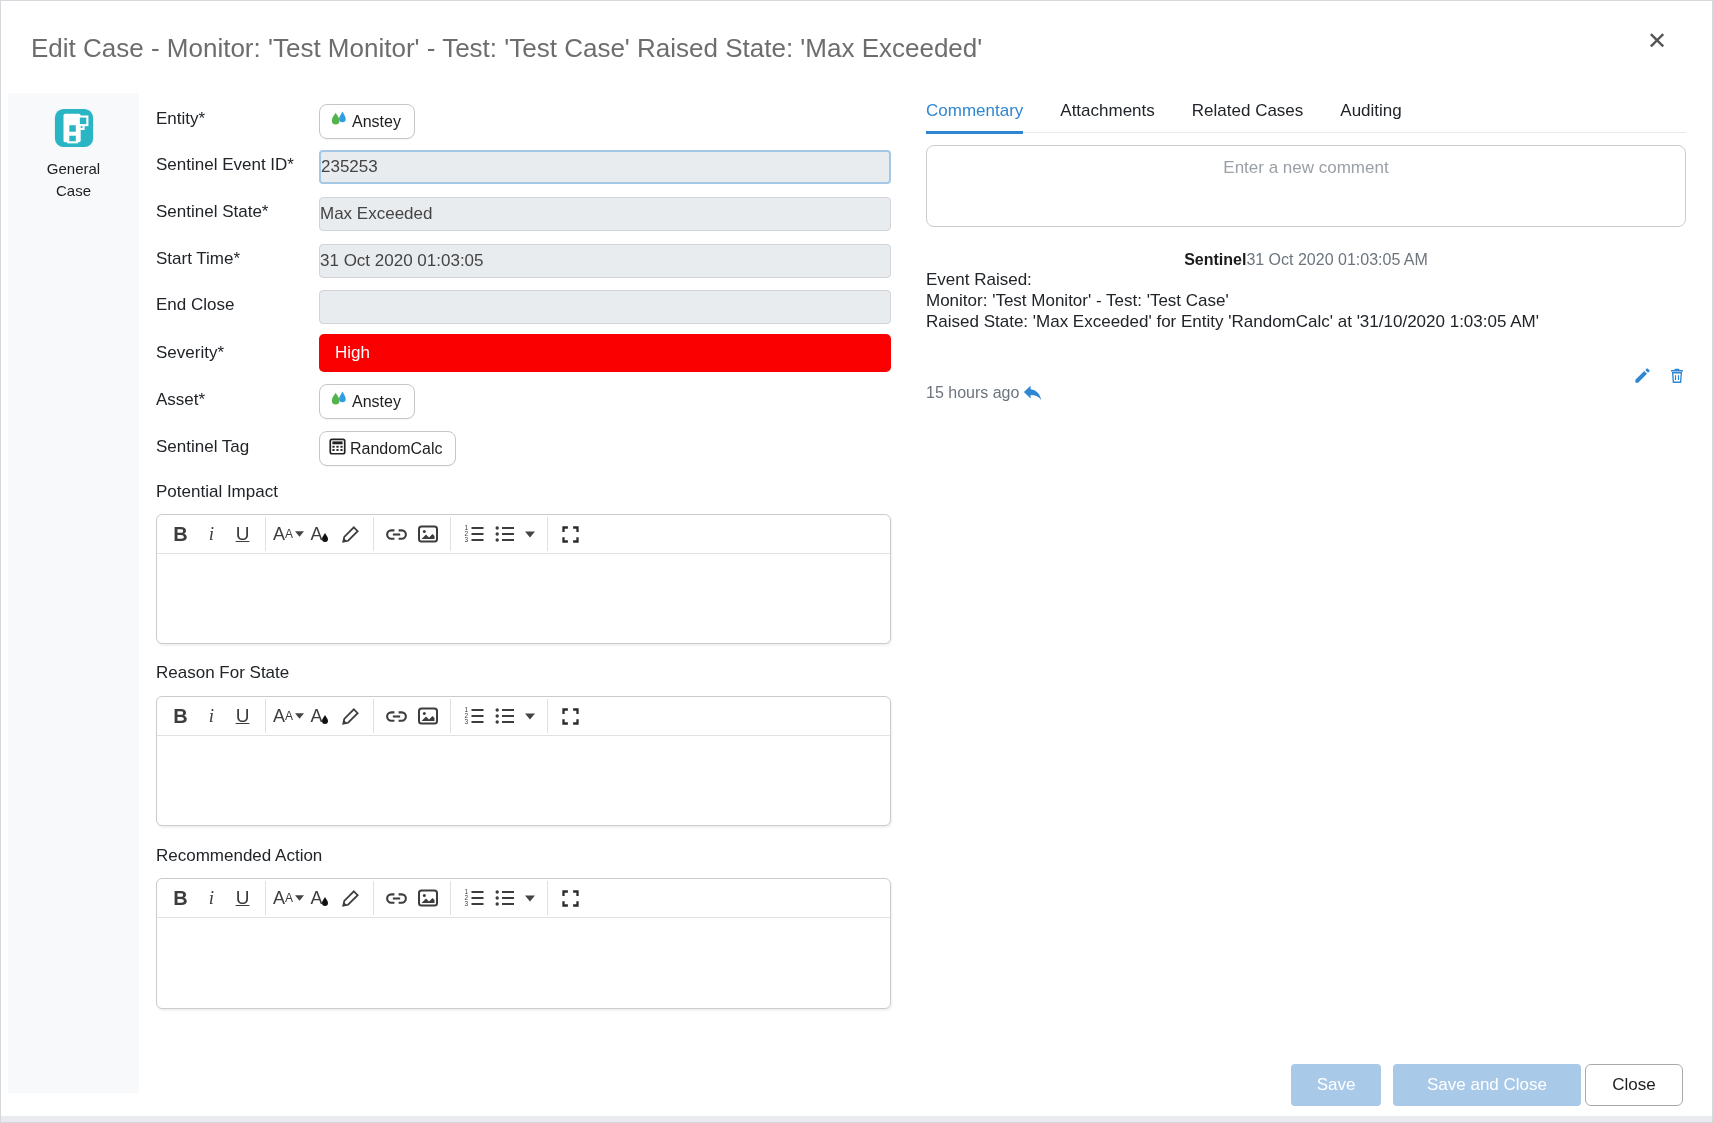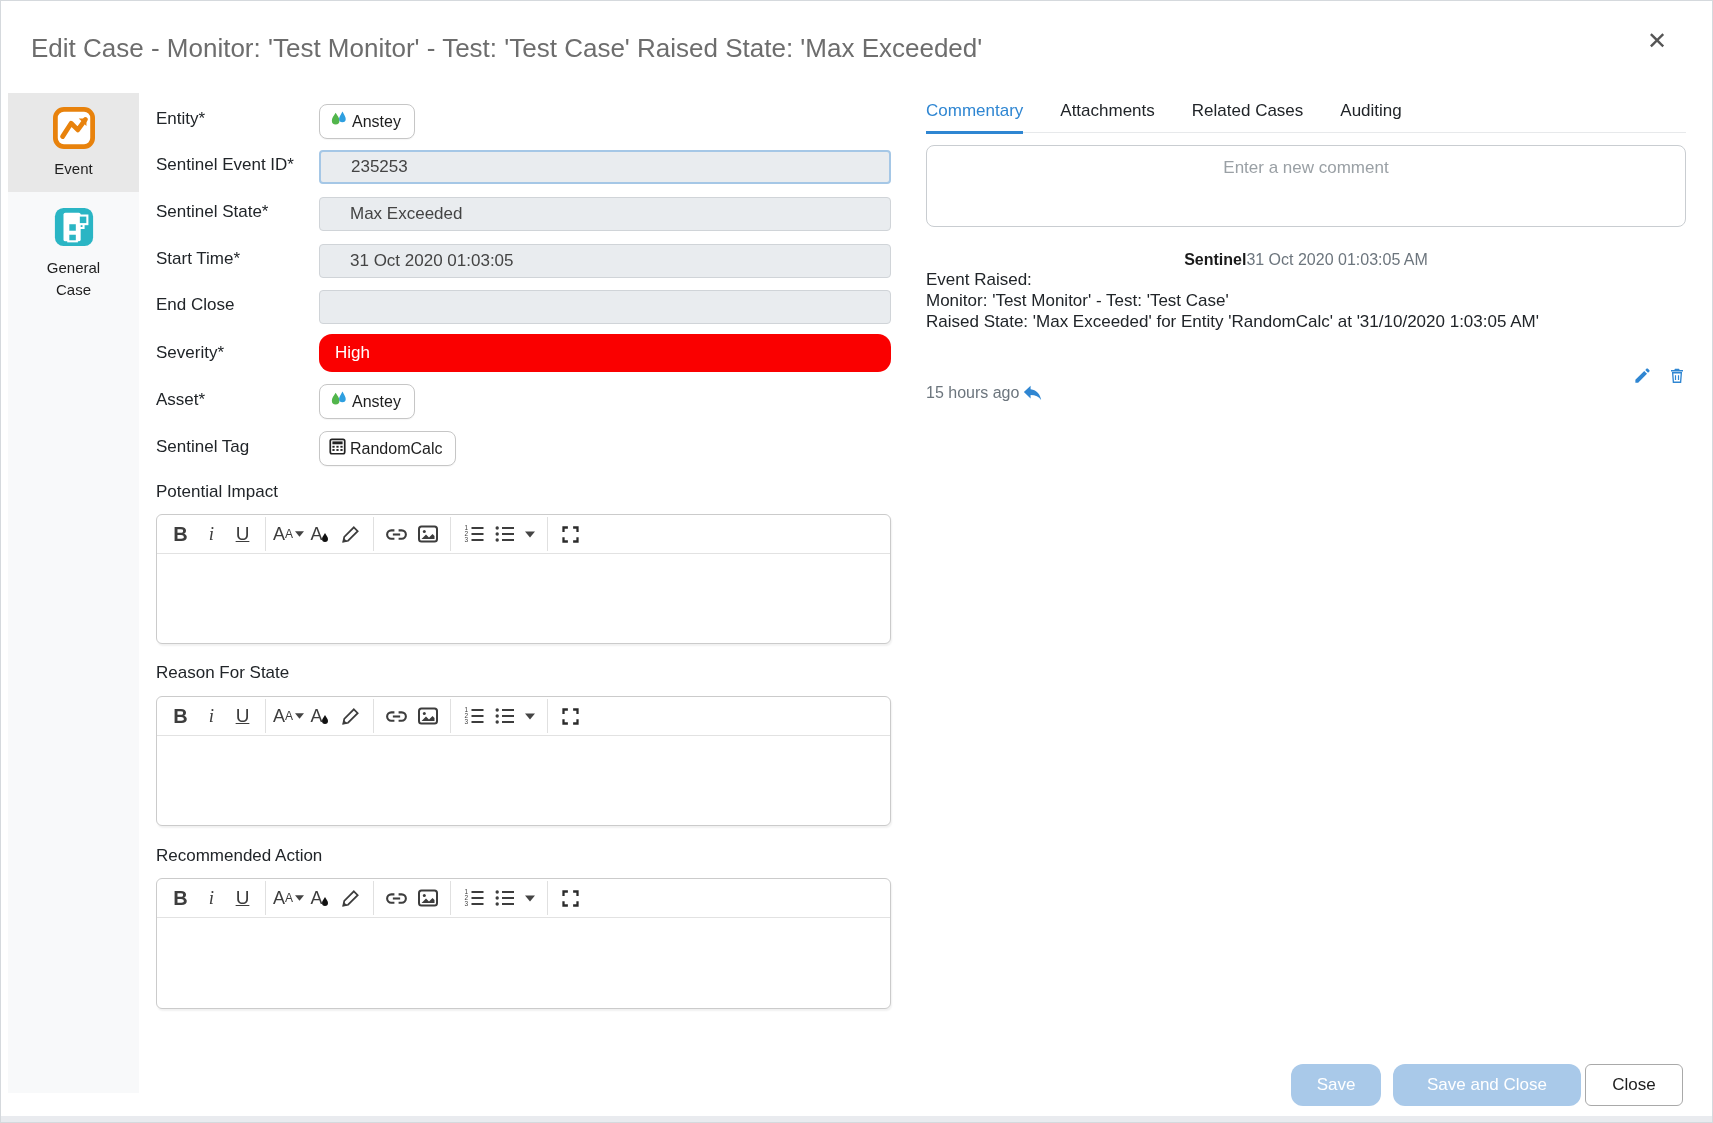--- a/index.html
+++ b/index.html
@@ -13,23 +13,23 @@
 
   
   .sidebar{position:absolute;left:7px;top:92px;width:131px;height:1000px;background:#f8f9fa;}
   .side-item{display:flex;flex-direction:column;align-items:center;padding:14px 0 12px 0;cursor:pointer;}
   .side-item.selected{background:#e8e8e8;}
   .side-item .lbl{margin-top:5px;font-size:15px;color:#1e1e1e;text-align:center;width:80px;line-height:1.45;}
 
   
   .f-label{position:absolute;left:155px;font-size:17px;color:#212529;white-space:nowrap;}
   .f-input{position:absolute;left:318px;width:572px;height:34px;box-sizing:border-box;background:#e9ecef;border:1px solid #d0d4d8;
-           border-radius:4px;padding:0 30px;font-size:17px;color:#444;font-family:inherit;}
+           border-radius:4px;padding:0 0;font-size:17px;color:#444;font-family:inherit;}
   .f-input.focus-blue{border:2px solid #a5c7e6;}
-  .sev-bar{position:absolute;left:318px;width:572px;height:38px;border-radius:13px;color:#fff;font-size:17px;
+  .sev-bar{position:absolute;left:318px;width:572px;height:38px;border-radius:5px;color:#fff;font-size:17px;
            display:flex;align-items:center;padding-left:16px;box-sizing:border-box;}
   .chip{position:absolute;left:318px;height:33px;display:inline-flex;align-items:center;gap:4px;background:#fff;
         border:1px solid #c6c6c6;border-radius:8px;padding:0 13px 0 9px;font-size:16px;color:#1e1e1e;box-shadow:0 1px 1px rgba(0,0,0,.04);cursor:pointer;}
 
   
   .ed-label{position:absolute;left:155px;font-size:17px;color:#212529;text-align:right;}
   .editor{position:absolute;left:155px;width:735px;height:130px;border:1px solid #cbcbcb;border-radius:6px;background:#fff;
           box-sizing:border-box;box-shadow:1px 2px 2px rgba(0,0,0,.06);}
   .toolbar{display:flex;align-items:center;height:38px;padding:0 8px;border-bottom:1px solid #e2e2e2;}
   .tb-btn{display:flex;align-items:center;justify-content:center;min-width:31px;height:32px;color:#3d3d3d;cursor:pointer;}
@@ -52,44 +52,34 @@
   .c-head{display:flex;justify-content:center;align-items:baseline;}
   .c-author{font-weight:bold;font-size:16px;color:#1a1a1a;}
   .c-time{font-size:16px;color:#6c757d;}
   .c-line{line-height:21px;color:#212529;}
   .c-meta{display:flex;justify-content:space-between;align-items:center;margin-top:14px;}
   .c-age{font-size:16px;color:#6c757d;display:flex;align-items:center;margin-top:35px;}
   .c-actions{display:flex;align-items:center;gap:16px;}
   .icon-btn{cursor:pointer;display:flex;align-items:center;}
 
   
-  .btn{position:absolute;top:1063px;height:42px;border:none;border-radius:12px;font-size:17px;font-family:inherit;cursor:pointer;}
+  .btn{position:absolute;top:1063px;height:42px;border:none;border-radius:4px;font-size:17px;font-family:inherit;cursor:pointer;}
   .btn-blue{background:#a9c9e9;color:#fff;}
   .btn-close{background:#fff;color:#1e1e1e;border:1px solid #a9a9a9;border-radius:6px;}
   .bottom-strip{position:absolute;left:0;right:0;bottom:0;height:6px;background:#e9ebef;}
 </style>
 </head>
 <body>
 
 <div class="app">
 
   <div class="title">Edit Case - Monitor: 'Test Monitor' - Test: 'Test Case' Raised State: 'Max Exceeded'</div>
   <div class="close-x">✕</div>
 
   <div class="sidebar">
-    <div class="side-item selected">
-      <span>
-        <svg width="42" height="42" viewBox="0 0 44 44">
-          <rect x="2.5" y="2.5" width="39" height="39" rx="9" fill="#fff" stroke="#e8820c" stroke-width="5"></rect>
-          <path d="M10 31 L19 17 L26 24 L34 13" fill="none" stroke="#e8820c" stroke-width="5" stroke-linejoin="round" stroke-linecap="round"></path>
-          <path d="M27 12 h8 v8 z" fill="#e8820c"></path>
-        </svg>
-      </span>
-      <span class="lbl">Event</span>
-    </div>
     <div class="side-item">
       <span>
         <svg width="42" height="42" viewBox="0 0 44 44">
           <rect x="2" y="2" width="40" height="40" rx="9" fill="#2ab5c4"></rect>
           <rect x="11" y="7" width="18" height="30" rx="2" fill="#fff"></rect>
           <path d="M21 23 h11 v-6 M21 23 v8" stroke="#fff" stroke-width="2.2" fill="none"></path>
           <rect x="27" y="10" width="9" height="9" fill="#2ab5c4" stroke="#fff" stroke-width="2.2"></rect>
           <rect x="16" y="18" width="9" height="9" fill="#2ab5c4" stroke="#fff" stroke-width="2.2"></rect>
           <rect x="16" y="29" width="9" height="8" fill="#2ab5c4" stroke="#fff" stroke-width="2.2"></rect>
         </svg>

